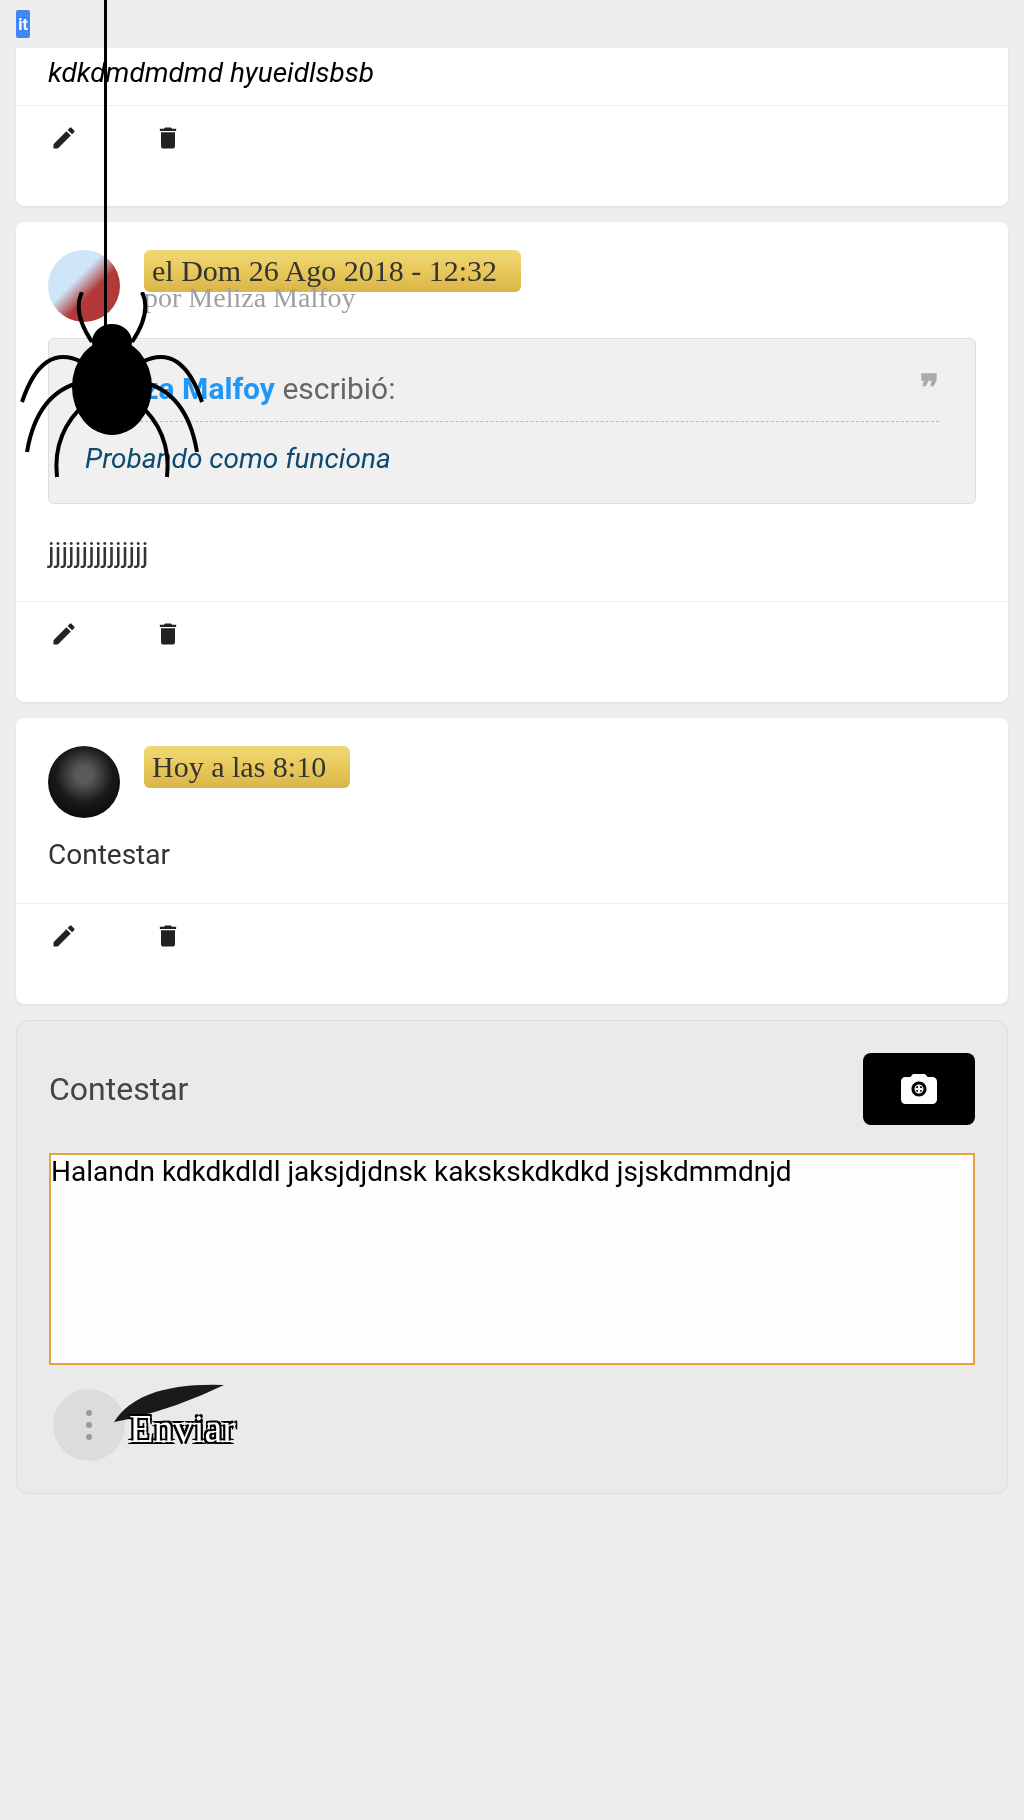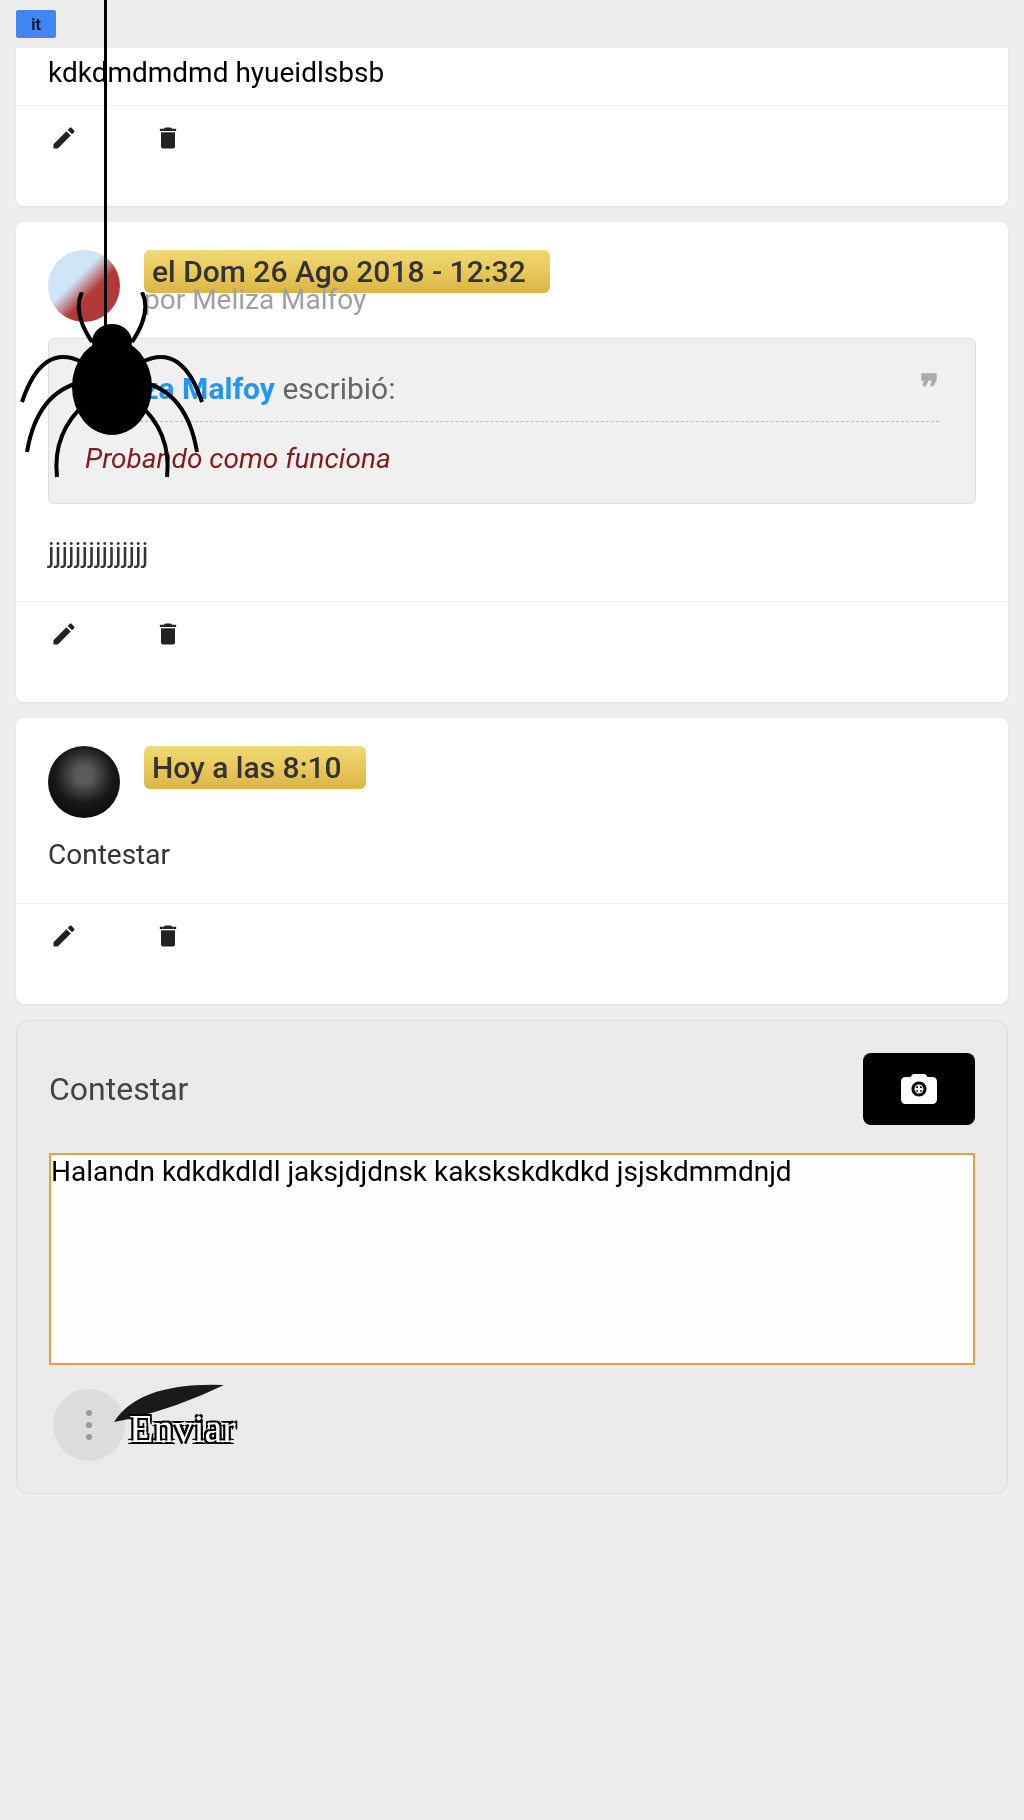--- a/index.html
+++ b/index.html
@@ -20,25 +20,25 @@
       padding: 0 16px;
       font-size: 26px;
       color: #666;
     }
     .status-left {
       display: flex;
       align-items: center;
       gap: 8px;
     }
     .status-icon-box {
-      width: 40px;
+      width: 14px;
       height: 28px;
       background: #4285f4;
       border-radius: 2px;
-      color: #0f172a;
+      color: #ffffff;
       display: flex;
       align-items: center;
       justify-content: center;
       font-size: 16px;
       font-weight: bold;
     }
     .status-right {
       display: flex;
       align-items: center;
       gap: 10px;
@@ -51,20 +51,21 @@
       border-radius: 8px;
       overflow: hidden;
       box-shadow: 0 1px 3px rgba(0,0,0,0.08);
     }
     .card-partial { margin-top: 0; border-top-left-radius: 0; border-top-right-radius: 0; }
     .post-header {
       display: flex;
       padding: 28px 32px 16px;
       align-items: flex-start;
       gap: 24px;
+      font-family: Liberation Serif, serif;
     }
     .avatar {
       width: 72px;
       height: 72px;
       border-radius: 50%;
       flex-shrink: 0;
       background-size: cover;
       background-position: center;
     }
     .avatar-1 { background: linear-gradient(135deg, #cde5f7 40%, #b33939 60%); }
@@ -99,21 +100,21 @@
       justify-content: space-between;
       align-items: center;
       border-bottom: 1px dashed #bbb;
       padding-bottom: 12px;
       margin-bottom: 20px;
     }
     .quote-author-line { font-size: 30px; }
     .quote-author { color: #2196f3; font-weight: bold; }
     .quote-wrote { color: #666; }
     .quote-icon { color: #aaa; font-size: 36px; font-weight: bold; }
-    .quote-text { font-style: italic; font-size: 28px; color: #7f1d1d; }
+    .quote-text { font-style: italic; font-size: 28px; color: #0c4a6e; }
     .post-content-text { padding: 12px 0; font-size: 28px; }
     .post-actions {
       border-top: 1px solid #eee;
       padding: 16px 32px 52px;
       display: flex;
       gap: 72px;
       align-items: center;
     }
     .icon-btn {
       width: 32px;
@@ -223,21 +224,21 @@
 </head>
 <body>
 
 <div class="status-bar">
   <div class="status-left">
     <div class="status-icon-box">it</div>
   </div>
 </div>
 
 <div class="card card-partial">
-  <div class="post-content-text" style="padding: 8px 32px 16px;">kdkdmdmdmd hyueidlsbsb</div>
+  <div class="post-content-text" style="padding: 8px 32px 16px; font-style: italic;">kdkdmdmdmd hyueidlsbsb</div>
   <div class="post-actions">
     <span class="icon-btn">
       <svg width="28" height="28" viewBox="0 0 24 24">
           <path fill="#222" d="M3 17.25V21h3.75L17.81 9.94l-3.75-3.75L3 17.25zM20.71 7.04c.39-.39.39-1.02 0-1.41l-2.34-2.34c-.39-.39-1.02-.39-1.41 0l-1.83 1.83 3.75 3.75 1.83-1.83z"></path>
         </svg>
     </span>
     <span class="icon-btn">
       <svg width="28" height="28" viewBox="0 0 24 24">
           <path fill="#222" d="M6 19c0 1.1.9 2 2 2h8c1.1 0 2-.9 2-2V7H6v12zM19 4h-3.5l-1-1h-5l-1 1H5v2h14V4z"></path>
         </svg>

